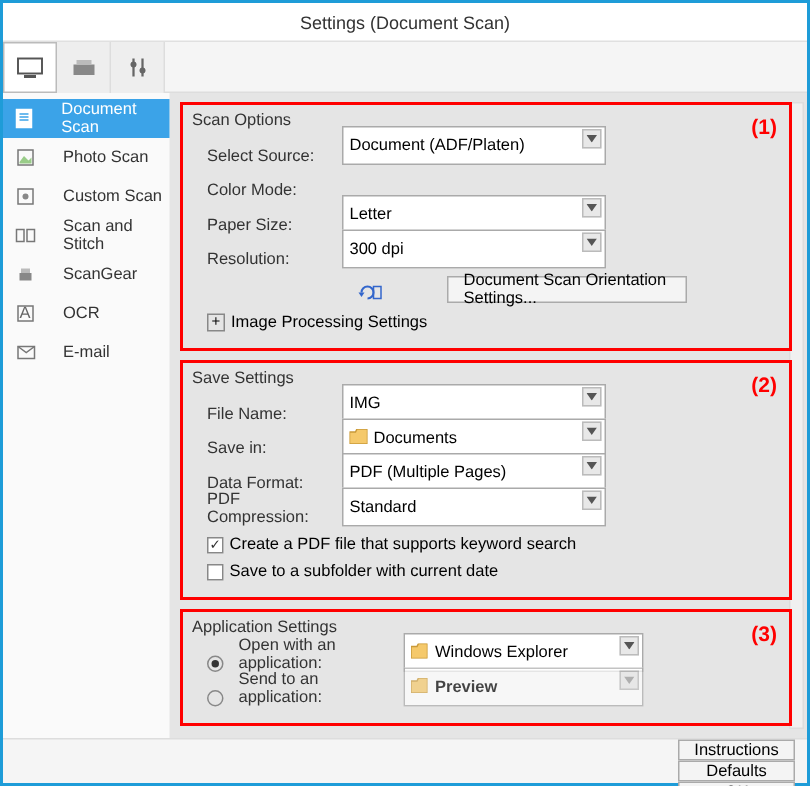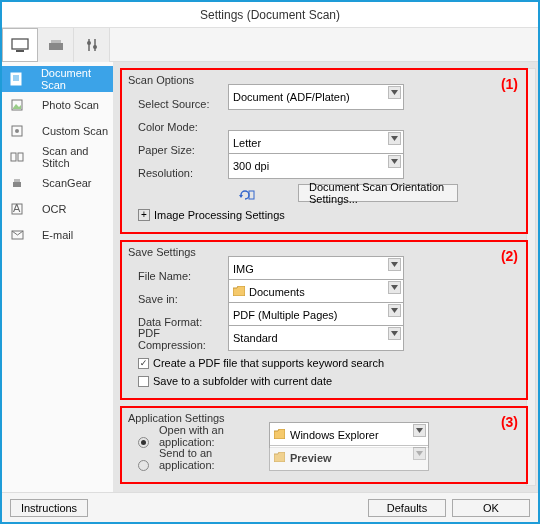--- a/index.html
+++ b/index.html
@@ -25,21 +25,21 @@
 .combo-arrow { position: absolute; right: 2px; top: 1px; width: 13px; height: 13px; background: #e8e8e8; border: 1px solid #bbb; display: flex; align-items: center; justify-content: center; }
 .combo-arrow svg { width: 7px; height: 5px; }
 .combo-ic { width: 12px; height: 12px; margin-right: 4px; display: inline-flex; }
 .btn { height: 18px; background: #f4f4f4; border: 1px solid #aaa; display: inline-flex; align-items: center; justify-content: center; padding: 0 10px; }
 .chk-row { display: flex; align-items: center; height: 18px; padding-left: 10px; gap: 4px; }
 .chk { width: 11px; height: 11px; border: 1px solid #888; background: #fff; display: inline-flex; align-items: center; justify-content: center; }
 .chk.checked::after { content: "✓"; font-size: 9px; color: #333; line-height: 1; }
 .radio { width: 11px; height: 11px; border: 1px solid #888; border-radius: 50%; display: inline-flex; align-items: center; justify-content: center; }
 .radio.sel::after { content: ""; width: 5px; height: 5px; background: #333; border-radius: 50%; }
 .plus { width: 12px; height: 12px; border: 1px solid #888; display: inline-flex; align-items: center; justify-content: center; font-size: 10px; line-height: 1; }
-.footer { height: 30px; border-top: 1px solid #ddd; background: #f5f5f5; display: flex; align-items: center; padding: 0 8px; }
+.footer { height: 30px; border-top: 1px solid #ddd; background: #f5f5f5; display: flex; align-items: flex-end; padding: 0 8px; flex-direction: column; }
 .footer .btn { width: 78px; }
 .spacer { flex: 1; }
 .rotate-ic { width: 18px; height: 14px; display: inline-flex; margin-right: 6px; }
 </style>
 </head>
 <body>
 
 <div class="window">
   <div class="titlebar">Settings (Document Scan)</div>
 

